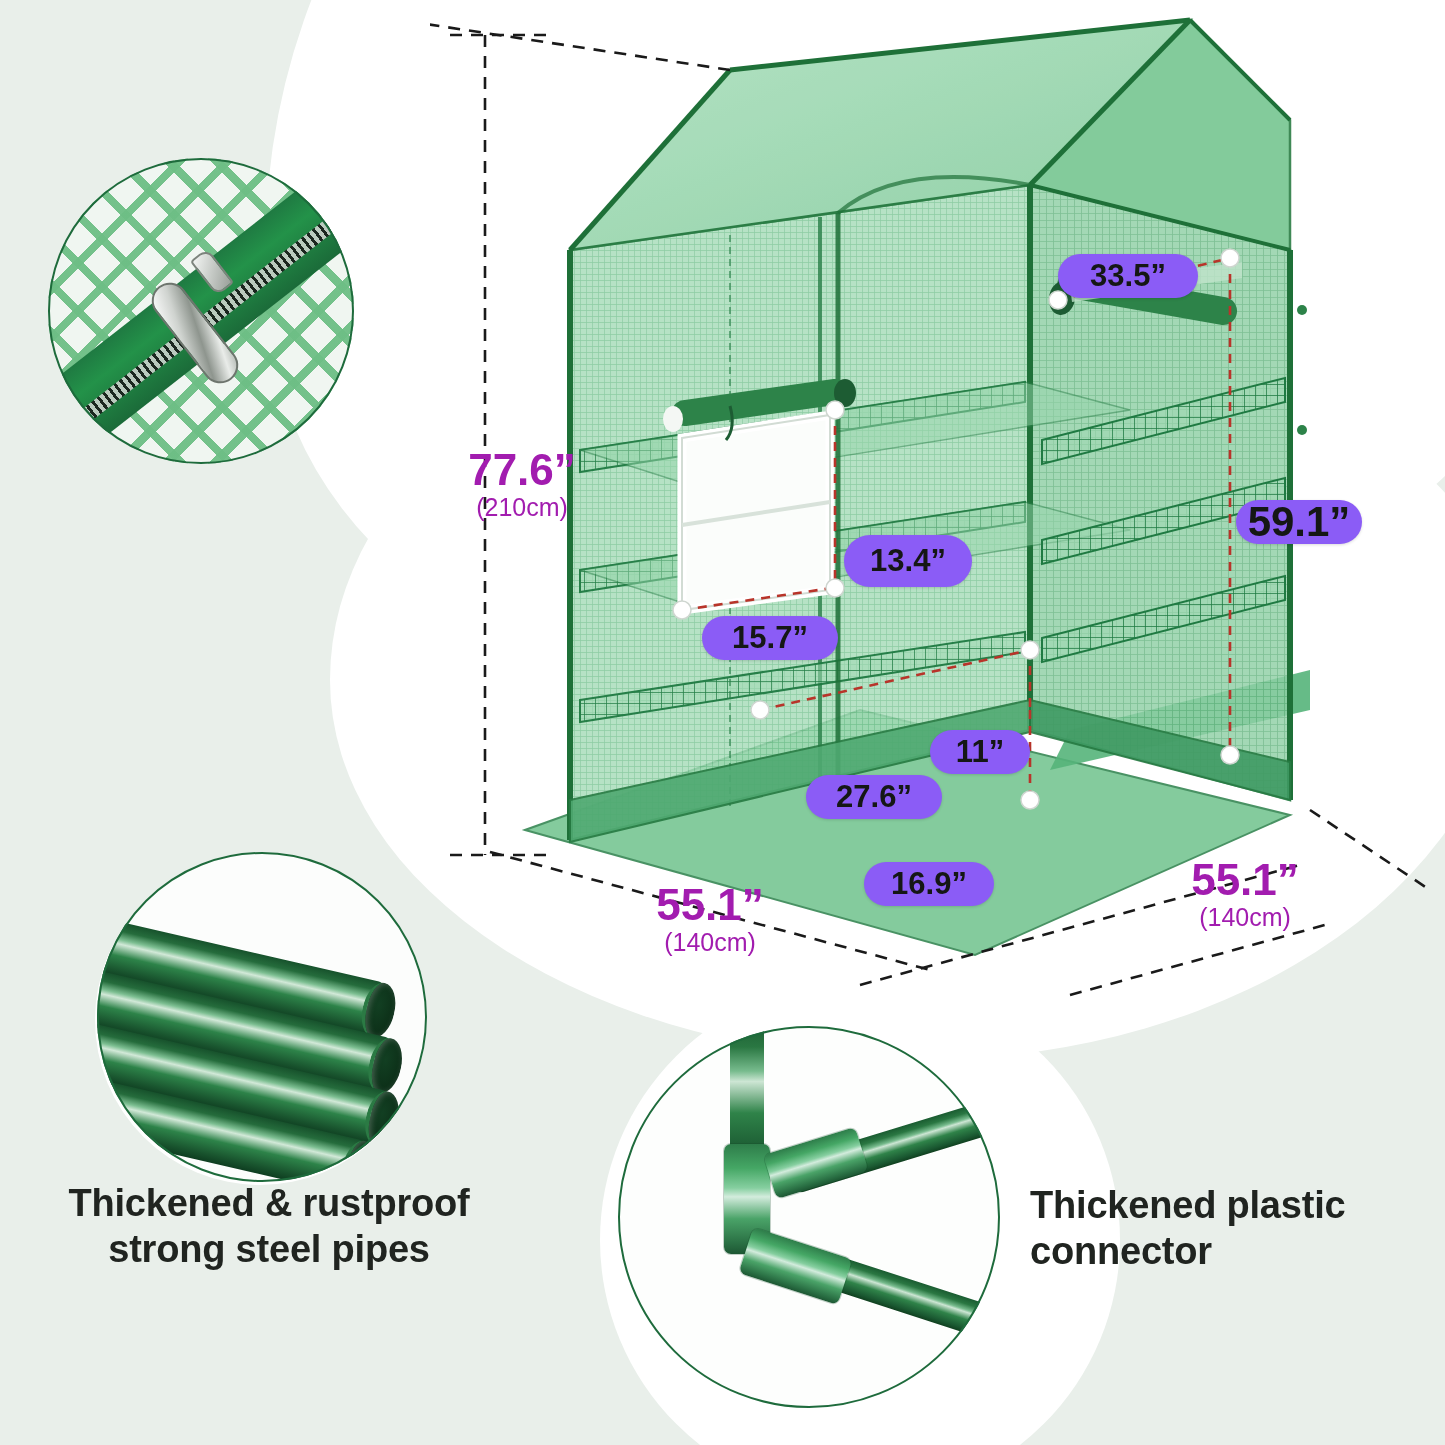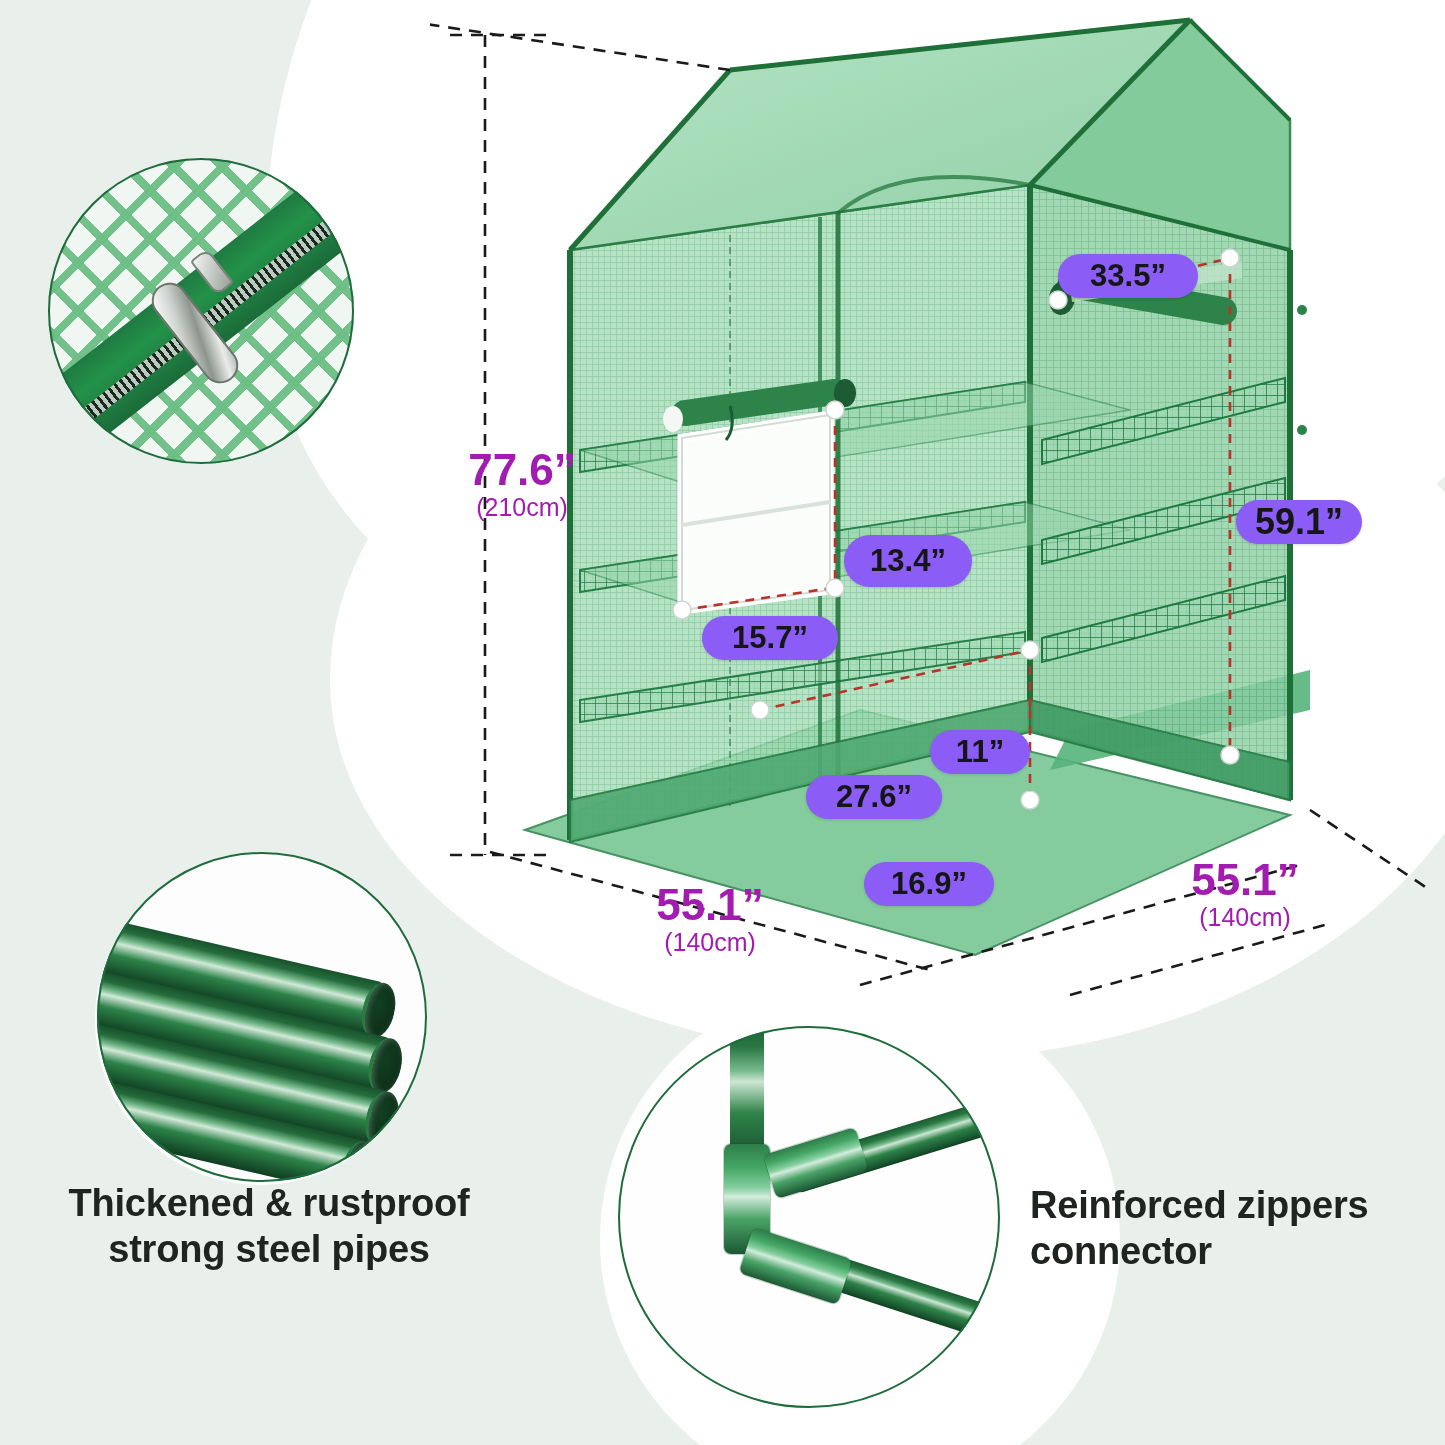--- a/index.html
+++ b/index.html
@@ -174,21 +174,21 @@
     position: absolute;
     background: #8b5cf6;
     border-radius: 999px;
     font-weight: 700;
     color: #151715;
     display: flex; align-items: center; justify-content: center;
     box-shadow: 0 1px 3px rgba(0,0,0,.14);
     white-space: nowrap;
   }
   #pill-335 { left: 1058px; top: 254px; width: 140px; height: 44px; font-size: 31px; }
-  #pill-591 { left: 1236px; top: 500px; width: 126px; height: 44px; font-size: 36px; }
+  #pill-591 { left: 1236px; top: 500px; width: 126px; height: 44px; font-size: 42px; }
   #pill-134 { left: 844px; top: 535px; width: 128px; height: 52px; font-size: 31px; }
   #pill-157 { left: 702px; top: 616px; width: 136px; height: 44px; font-size: 31px; }
   #pill-276 { left: 806px; top: 775px; width: 136px; height: 44px; font-size: 31px; }
   #pill-11  { left: 930px; top: 730px; width: 100px; height: 44px; font-size: 31px; }
   #pill-169 { left: 864px; top: 862px; width: 130px; height: 44px; font-size: 31px; }
 </style>
 </head>
 <body>
 
 <div id="stage">
@@ -240,21 +240,21 @@
 
     <div class="conn-tube" style="left:176px; top:134px; width:215px; height:34px; transform:rotate(-17deg); transform-origin:left center;"></div>
     <div class="conn-sleeve" style="left:152px; top:128px; width:96px; height:46px; transform:rotate(-17deg); transform-origin:left center;"></div>
 
     <div class="conn-tube" style="left:150px; top:208px; width:230px; height:34px; transform:rotate(18deg); transform-origin:left center;"></div>
     <div class="conn-sleeve" style="left:128px; top:200px; width:104px; height:48px; transform:rotate(18deg); transform-origin:left center;"></div>
   </div>
   <div class="inset-ring" style="left:618px;top:1026px;width:382px;height:382px;"></div>
 
   <div class="caption" id="cap-connector">
-    <span>Reinforced zippers</span><br>
+    <span>Thickened plastic</span><br>
     <span>connector</span>
   </div>
 
   <div id="greenhouse">
     <svg viewBox="0 0 1005 1000" xmlns="http://www.w3.org/2000/svg">
       <defs>
         <pattern id="meshpat" width="7" height="7" patternUnits="userSpaceOnUse">
           <rect width="7" height="7" fill="#8fd0a6"></rect>
           <path d="M0 0 L7 0 M0 0 L0 7" stroke="#52a86f" stroke-width="1.6" opacity=".75"></path>
         </pattern>

